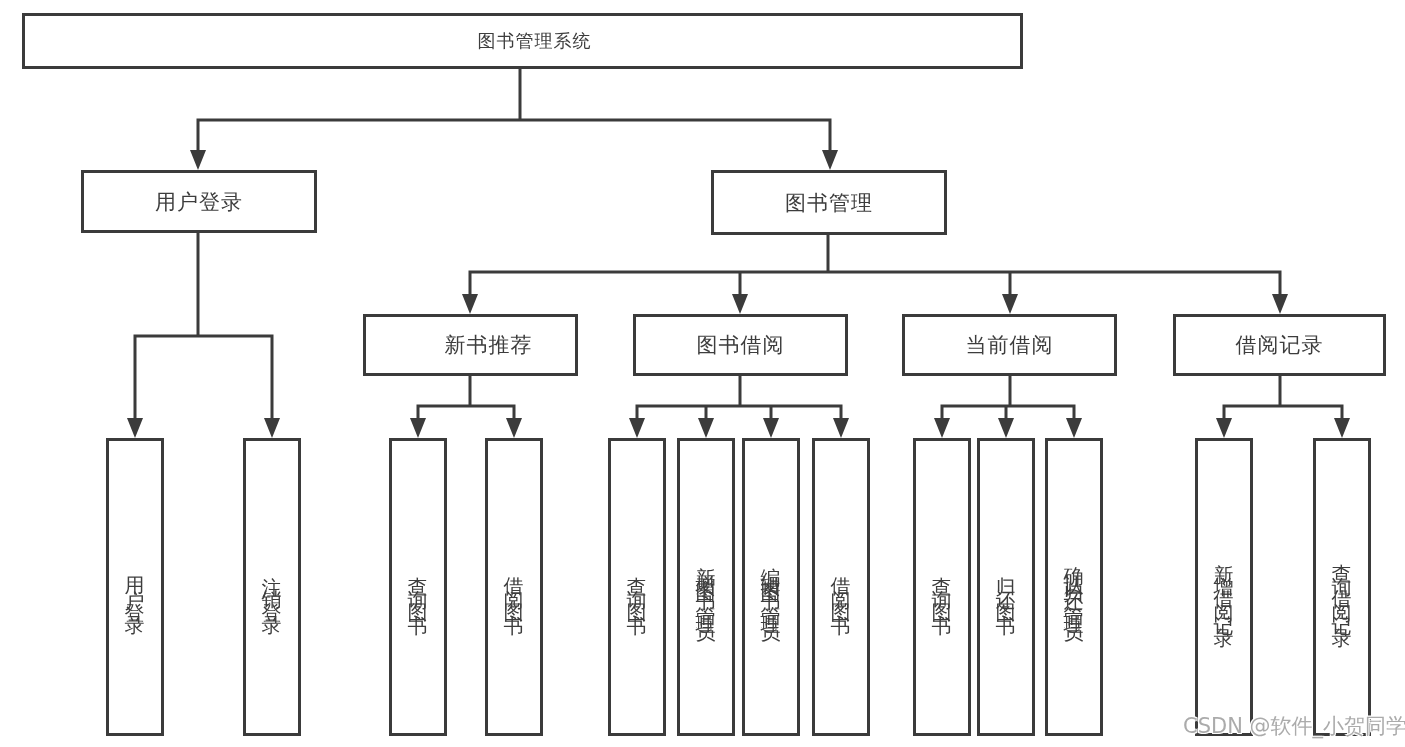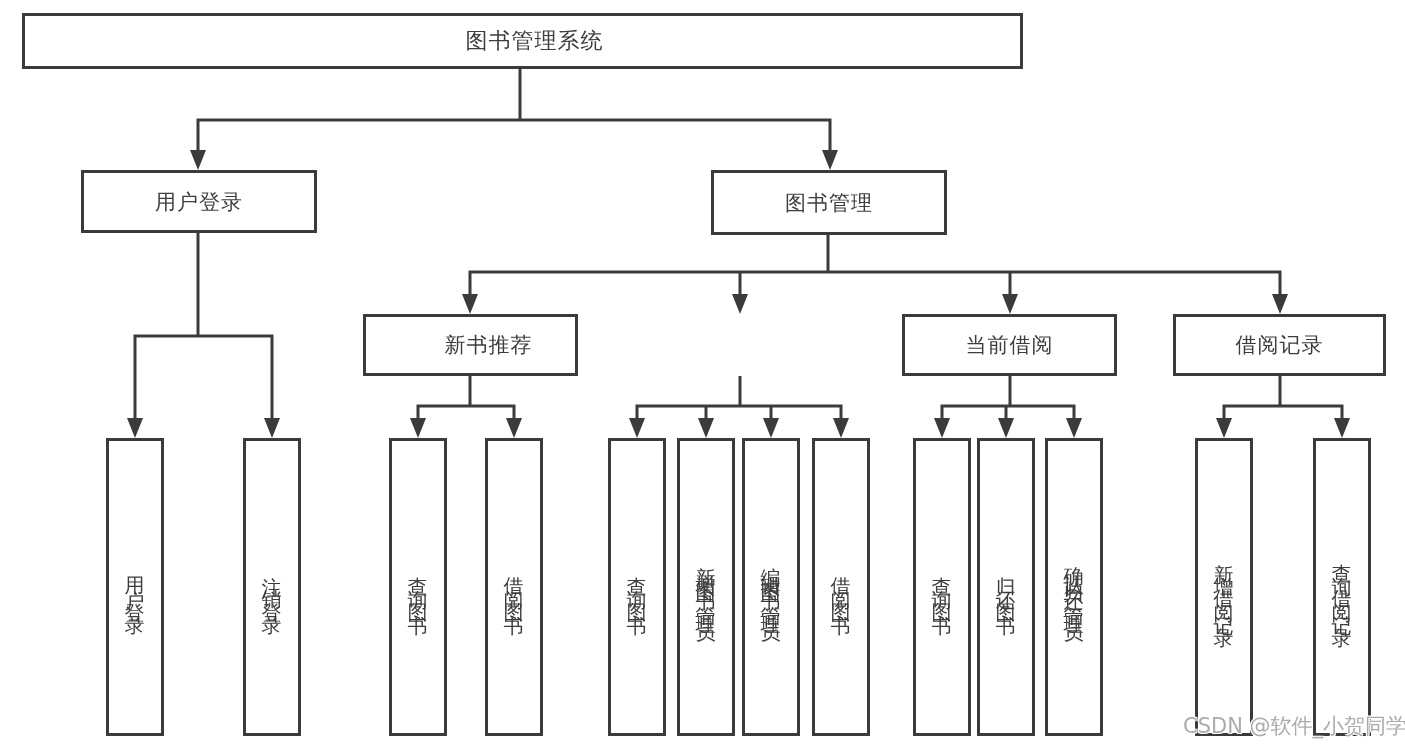--- a/index.html
+++ b/index.html
@@ -21,21 +21,21 @@
   .connectors polygon{fill:var(--line,#3b3b3b);stroke:none;}
   .node{
     position:absolute;
     box-sizing:border-box;
     border:3px solid var(--line,#3b3b3b);
     background:#fff;
     display:flex;align-items:center;justify-content:center;
     color:var(--text,#3d3d3d);
   }
   .h-node{font-size:21px;letter-spacing:1px;white-space:nowrap;}
-  .root-node{font-size:22px;padding-left:24px;}
+  .root-node{font-size:18px;padding-left:24px;}
   .v-node span{
     writing-mode:vertical-rl;
     text-orientation:mixed;
     font-size:20px;
     letter-spacing:13px;
     line-height:1;
     white-space:nowrap;
   }
   .v-node span.dense{letter-spacing:8px;}
   .watermark{
@@ -107,20 +107,23 @@
   <div class="node h-node" style="left:81px;top:170px;width:236px;height:63px;">
     <span>用户登录</span>
   </div>
   <div class="node h-node" style="left:711px;top:170px;width:236px;height:65px;">
     <span>图书管理</span>
   </div>
 
   <div class="node h-node" style="left:363px;top:314px;width:215px;height:62px;padding-left:36px;">
     <span>新书推荐</span>
   </div>
+  <div class="node h-node" style="left:633px;top:314px;width:215px;height:62px;">
+    <span>图书借阅</span>
+  </div>
   <div class="node h-node" style="left:1173px;top:314px;width:213px;height:62px;">
     <span>借阅记录</span>
   </div>
   <div class="node h-node" style="left:902px;top:314px;width:215px;height:62px;">
     <span>当前借阅</span>
   </div>
 
   <div class="node v-node" style="left:106px;top:438px;width:58px;height:298px;">
     <span>用户登录</span>
   </div>

